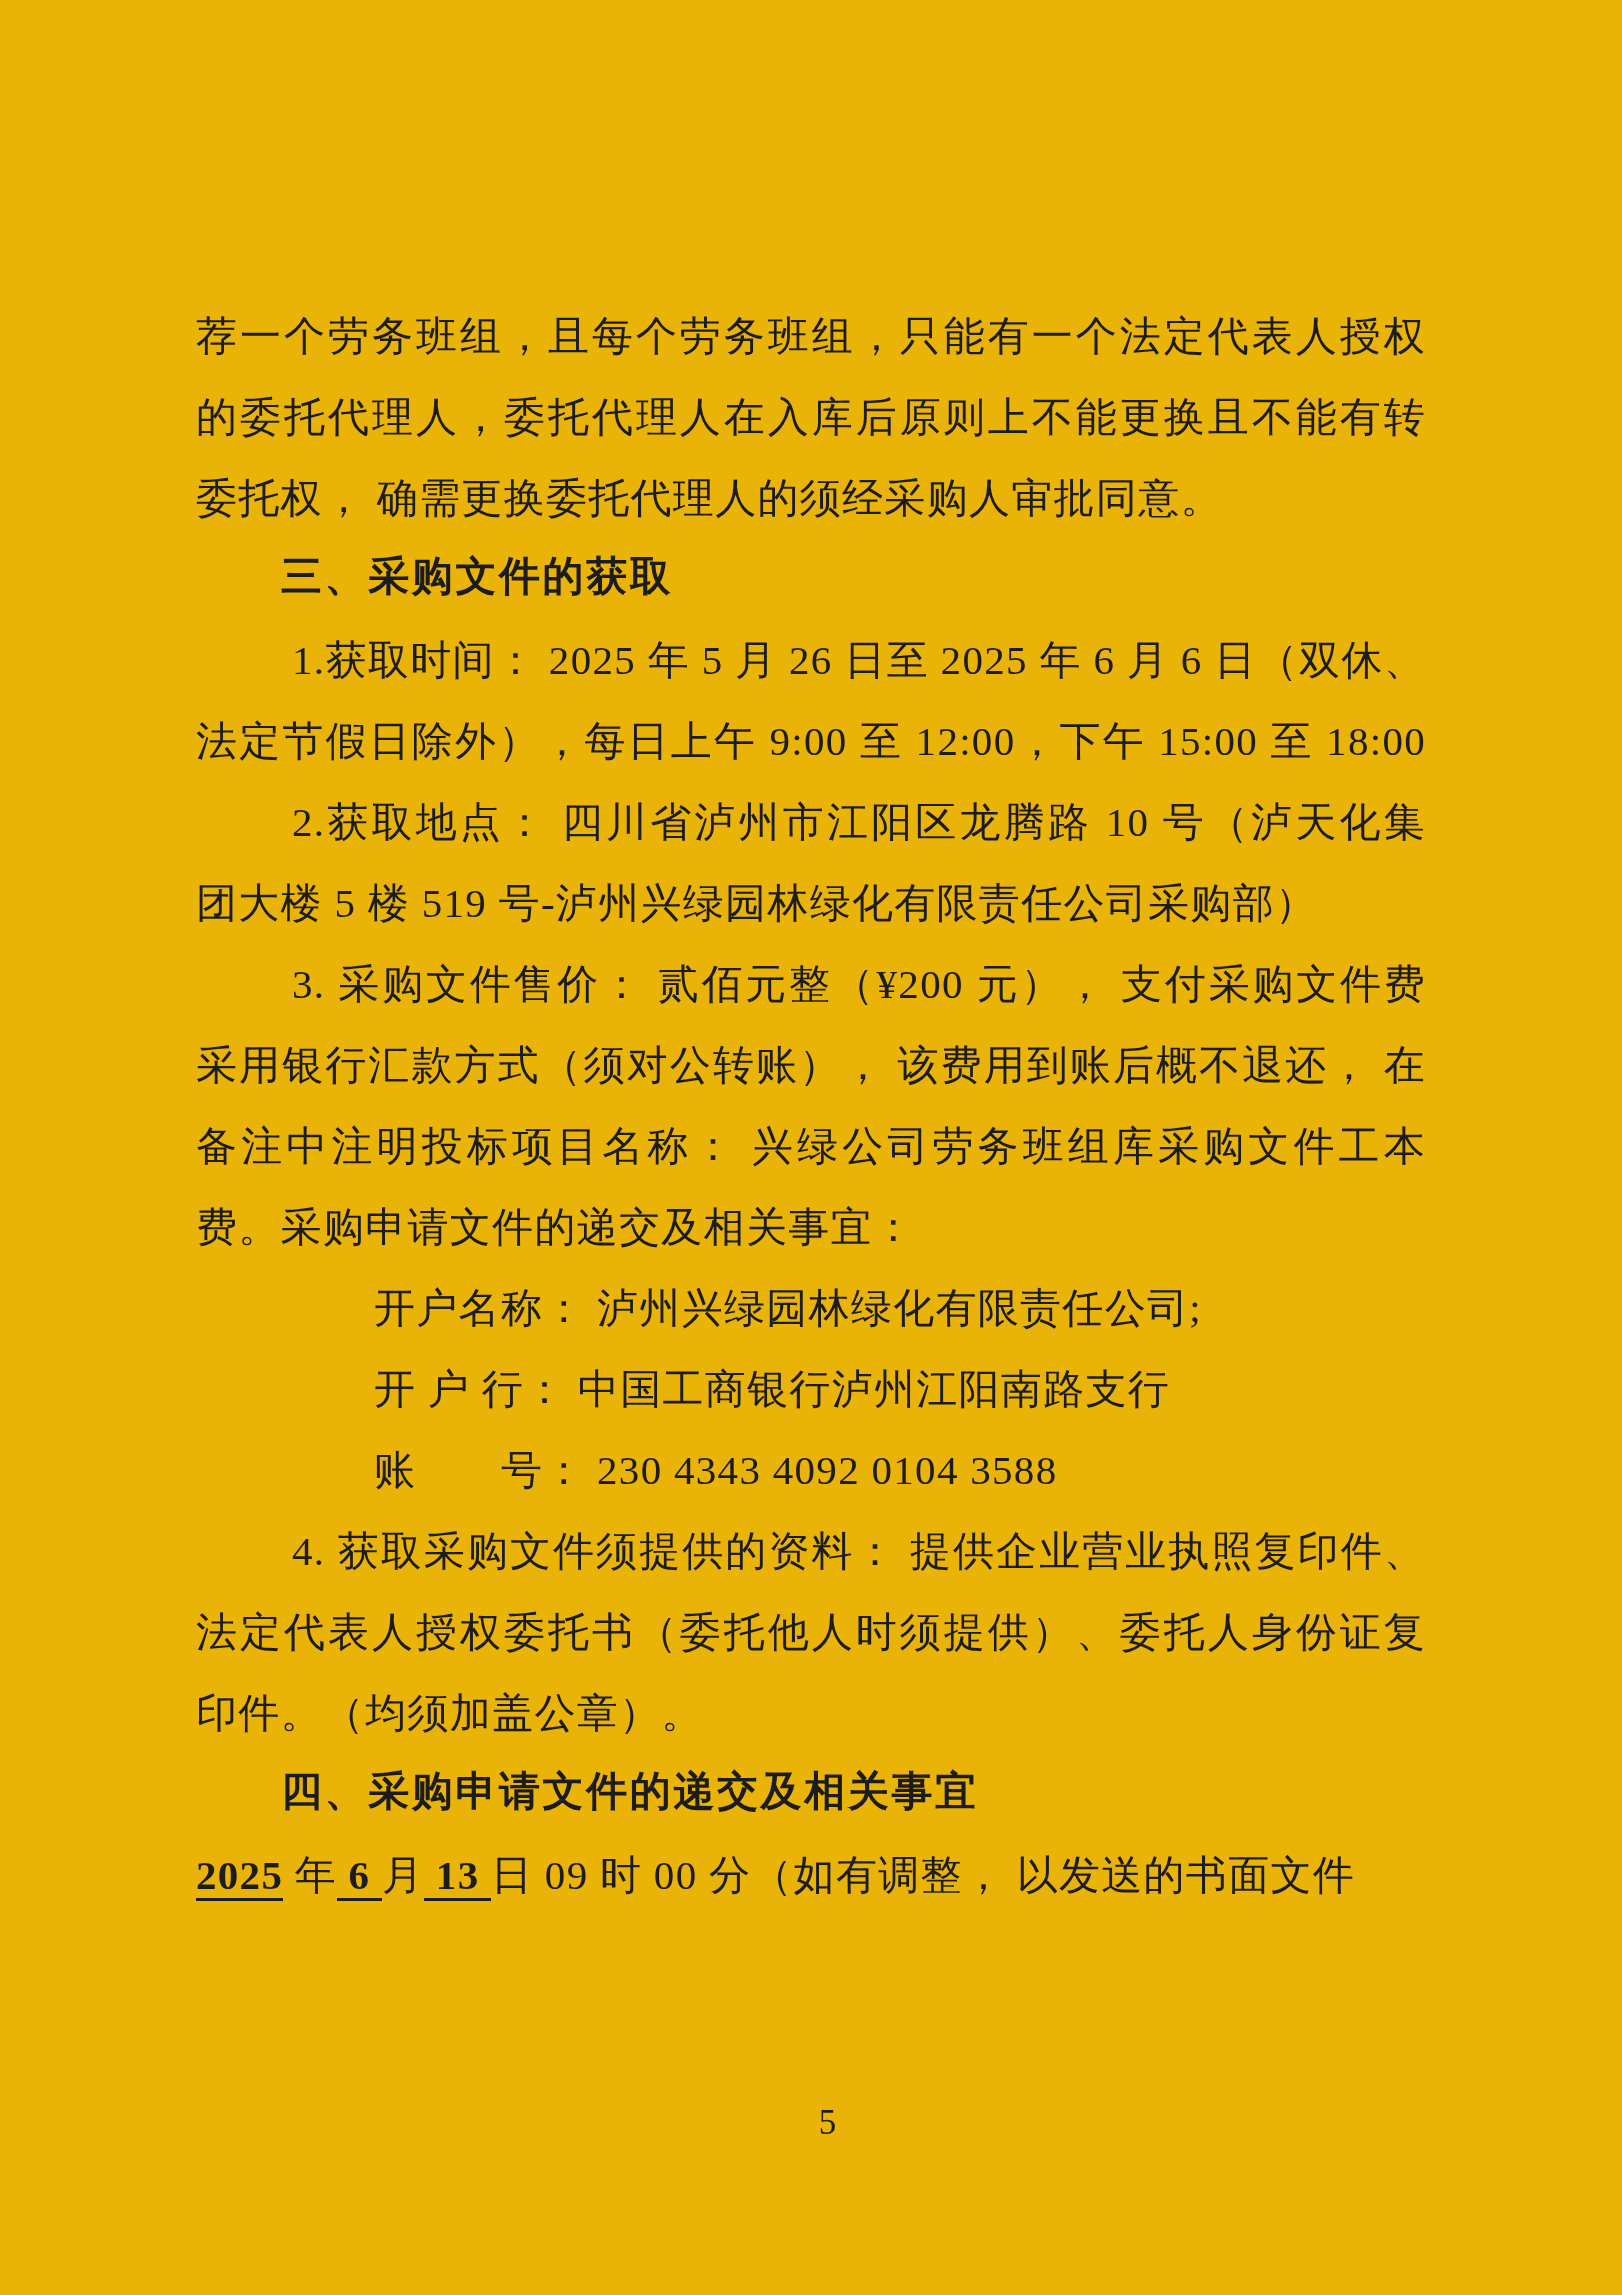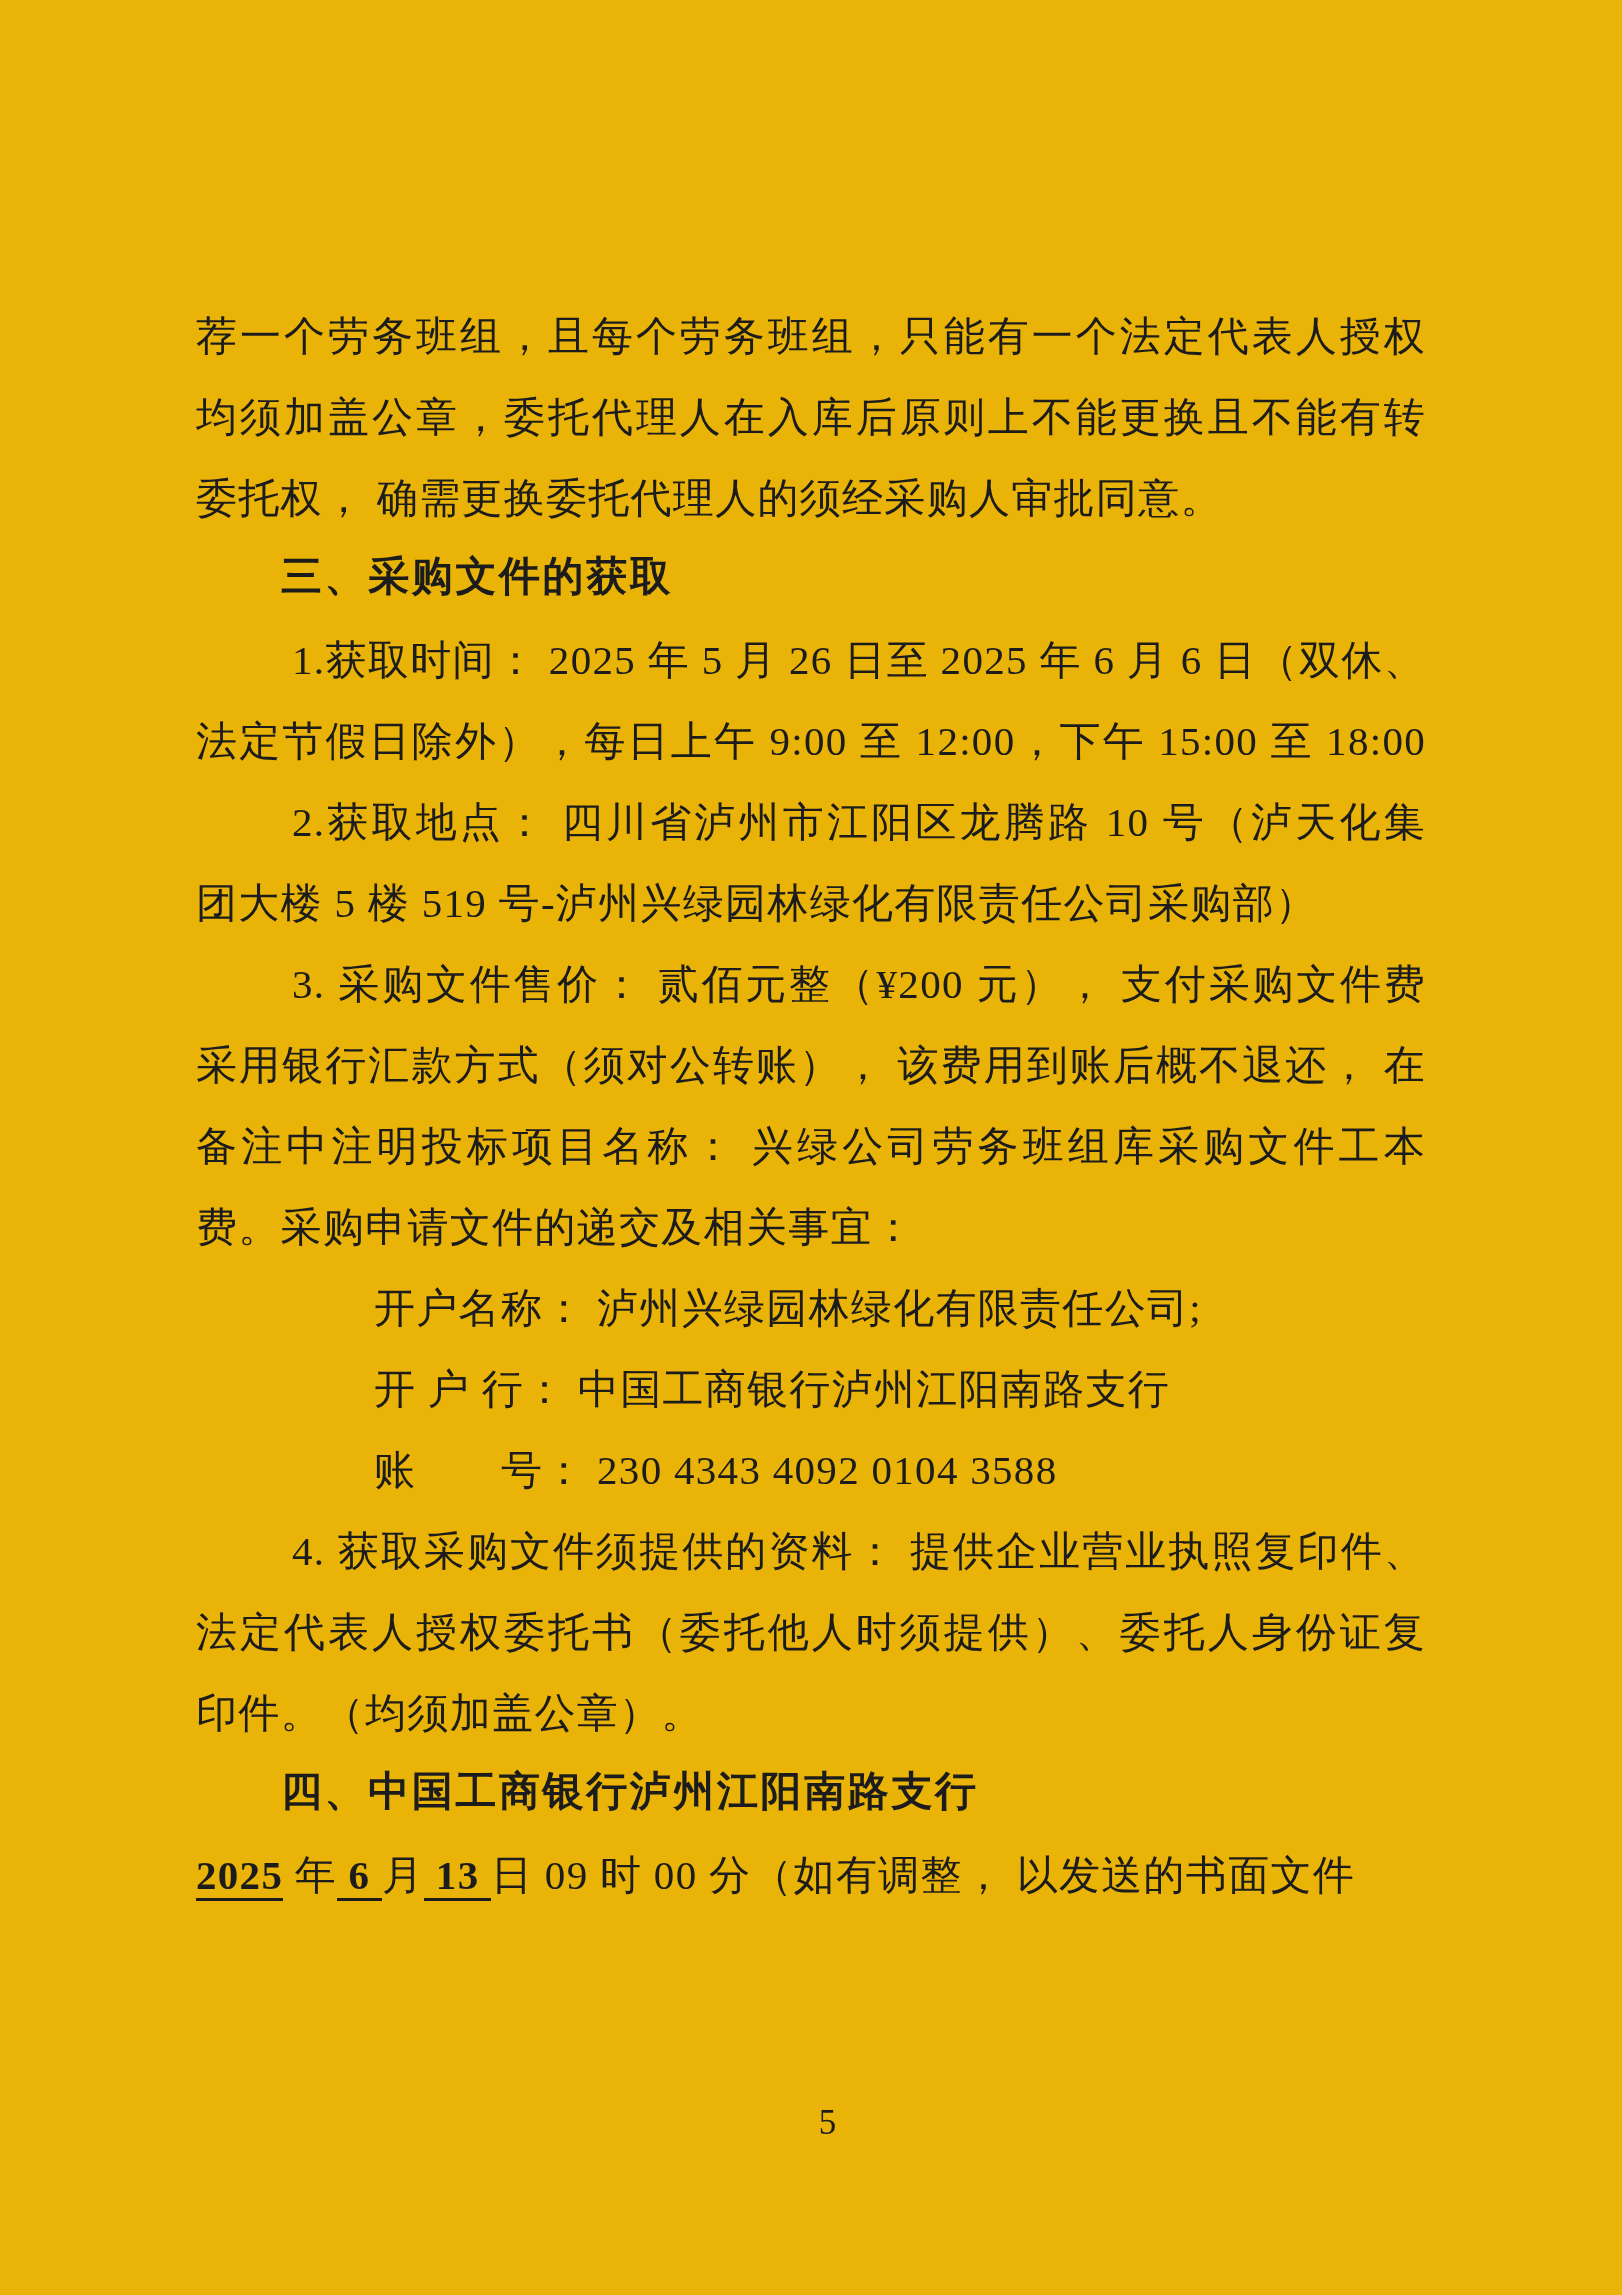--- a/index.html
+++ b/index.html
@@ -65,21 +65,21 @@
     color: #1c1c1c;
   }
 </style>
 </head>
 <body>
 
 <div class="page">
   <div class="content">
 
     <div class="line jl">荐一个劳务班组，且每个劳务班组，只能有一个法定代表人授权</div>
-    <div class="line jl">均须加盖公章，委托代理人在入库后原则上不能更换且不能有转</div>
+    <div class="line jl">的委托代理人，委托代理人在入库后原则上不能更换且不能有转</div>
     <div class="line">委托权， 确需更换委托代理人的须经采购人审批同意。</div>
 
     <div class="line heading ind-h">三、采购文件的获取</div>
 
     <div class="line jl ind">1.获取时间： 2025 年 5 月 26 日至 2025 年 6 月 6 日（双休、</div>
     <div class="line jl">法定节假日除外），每日上午 9:00 至 12:00，下午 15:00 至 18:00</div>
 
     <div class="line jl ind">2.获取地点： 四川省泸州市江阳区龙腾路 10 号（泸天化集</div>
     <div class="line">团大楼 5 楼 519 号-泸州兴绿园林绿化有限责任公司采购部）</div>
 
@@ -89,21 +89,21 @@
     <div class="line">费。采购申请文件的递交及相关事宜：</div>
 
     <div class="line bank">开户名称： 泸州兴绿园林绿化有限责任公司;</div>
     <div class="line bank">开 户 行： 中国工商银行泸州江阳南路支行</div>
     <div class="line bank">账　　号： 230 4343 4092 0104 3588</div>
 
     <div class="line jl ind">4. 获取采购文件须提供的资料： 提供企业营业执照复印件、</div>
     <div class="line jl">法定代表人授权委托书（委托他人时须提供）、委托人身份证复</div>
     <div class="line">印件。（均须加盖公章）。</div>
 
-    <div class="line heading ind-h">四、中国工商银行泸州江阳南路支行</div>
+    <div class="line heading ind-h">四、采购申请文件的递交及相关事宜</div>
 
 
     <div class="line dl">
       <span class="u">2025</span><span> 年</span><span class="u"> 6 </span><span>月</span><span class="u"> 13 </span><span>日 09 时 00 分（如有调整， 以发送的书面文件</span>
     </div>
 
   </div>
 
   <div class="pagenum">5</div>
 </div>

